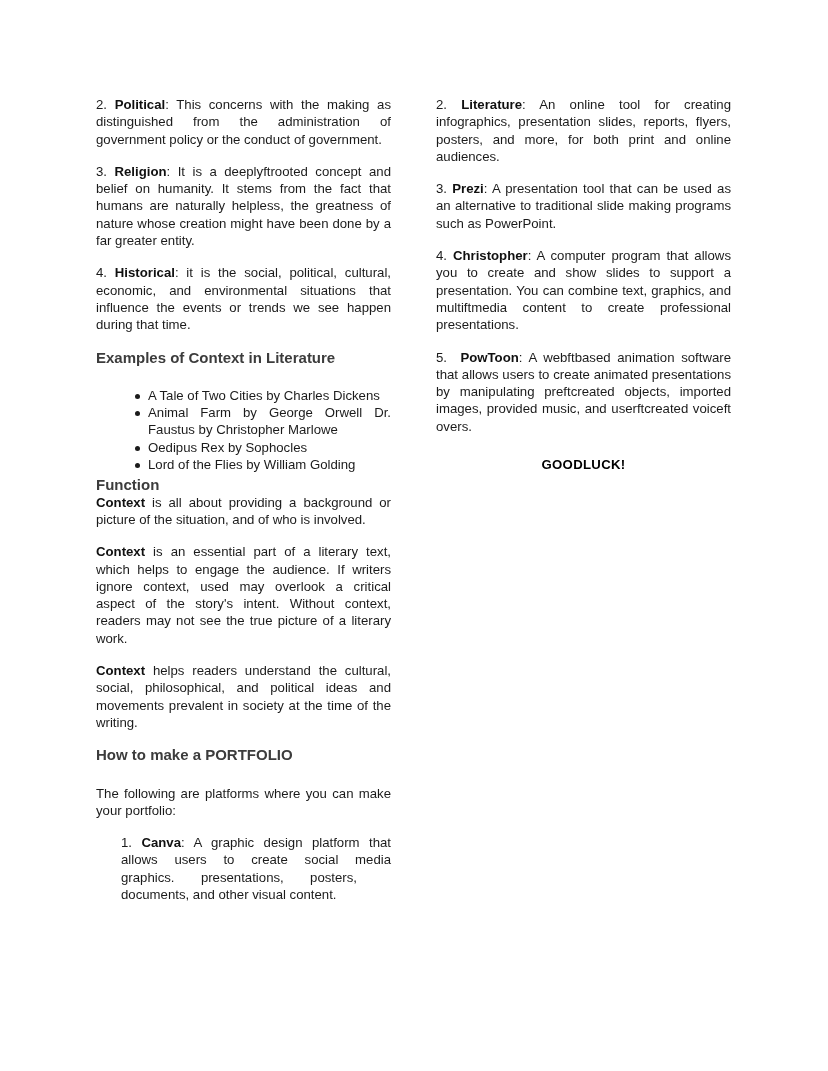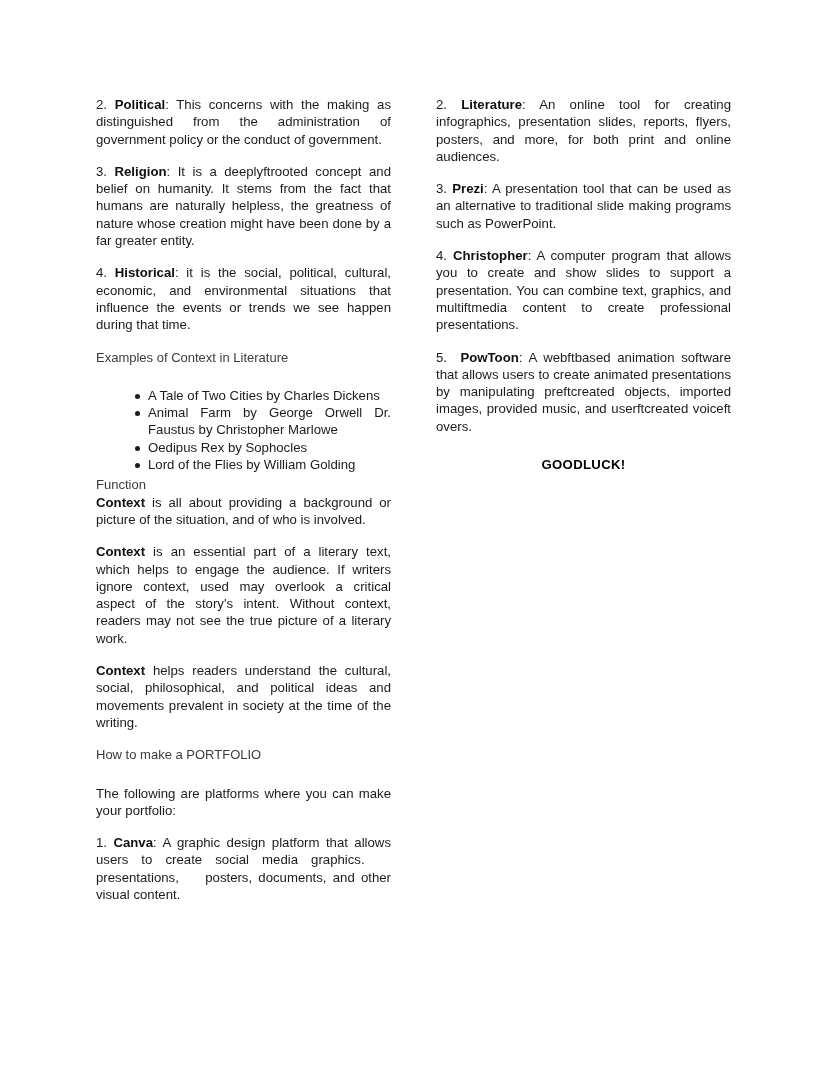--- a/index.html
+++ b/index.html
@@ -41,26 +41,27 @@
     font-size: 13.2px;
     line-height: 17.3px;
     text-align: justify;
     text-justify: inter-word;
     color: #1b1b1b;
     -webkit-hyphens: none;
     hyphens: none;
   }
   p.para:last-child {
     margin-bottom: 0;
+    margin-left: 25px;
   }
   .heading {
     margin: 0 0 0 0;
-    font-size: 13px;
+    font-size: 15px;
     line-height: 17.3px;
-    font-weight: normal;
+    font-weight: bold;
     color: #3c3c3c;
     text-align: left;
   }
   .heading.gap-below {
     margin-bottom: 21px;
   }
   b, .bold {
     font-weight: bold;
     color: #101010;
   }

